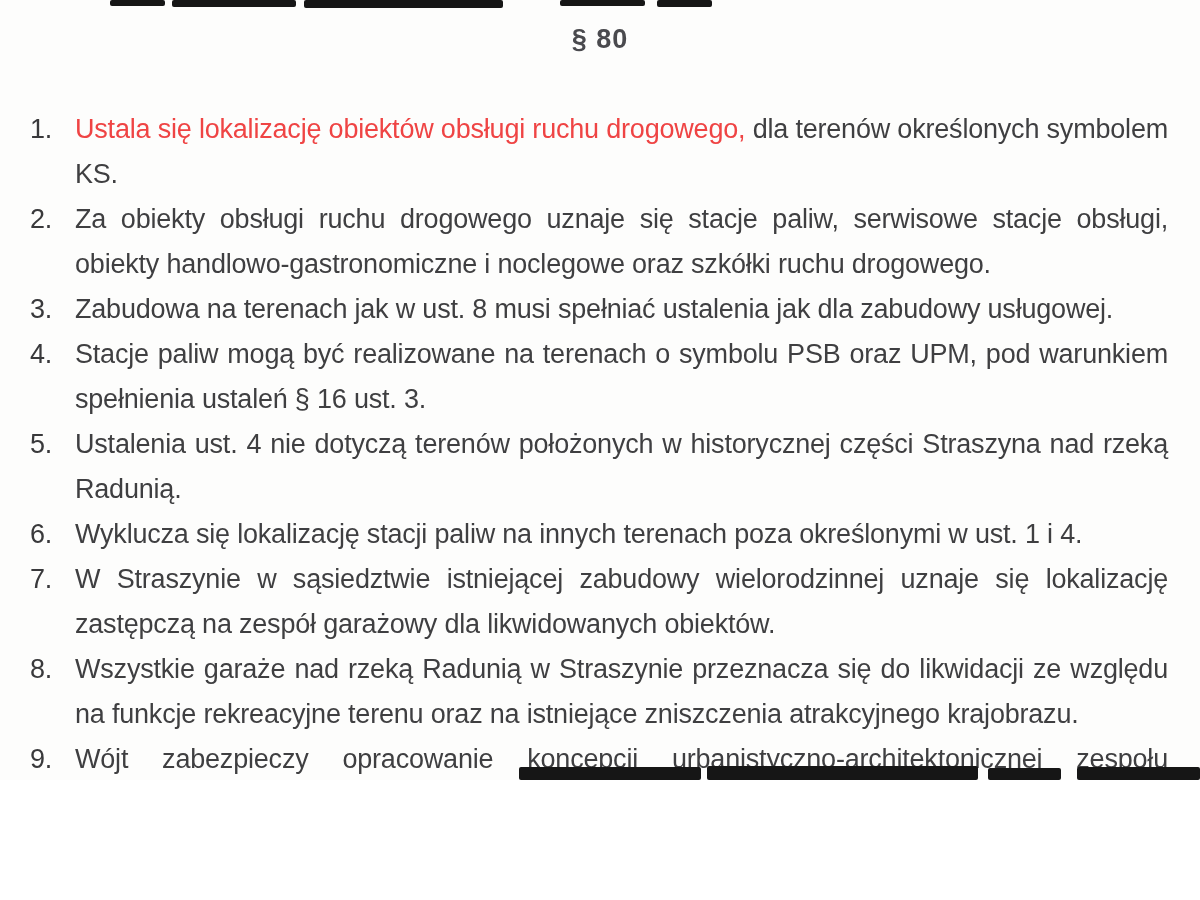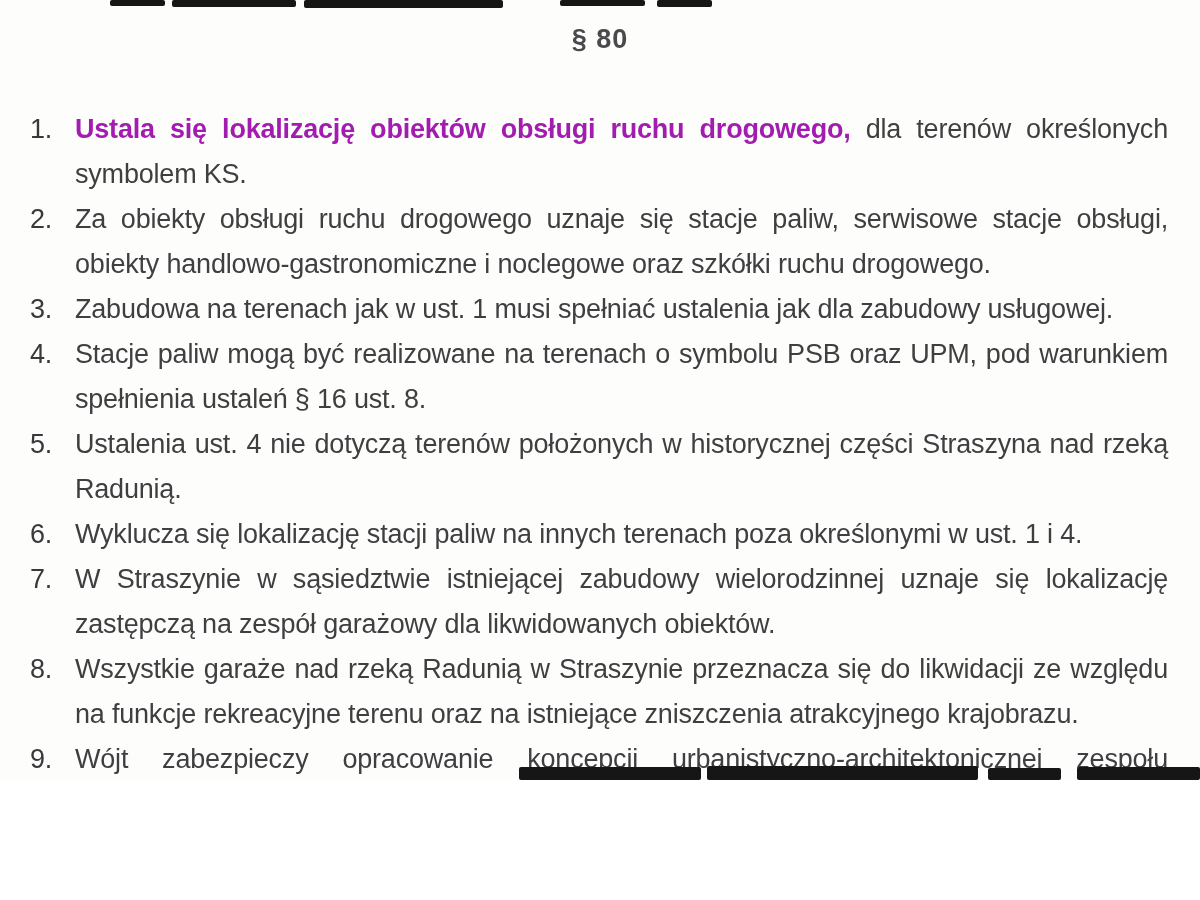--- a/index.html
+++ b/index.html
@@ -43,22 +43,22 @@
   .item-number {
     flex: 0 0 45px;
     color: #39393b;
   }
   .item-text {
     flex: 1 1 auto;
     text-align: justify;
     text-justify: inter-word;
   }
   .item-bold {
-    font-weight: 700;
-    color: #a21caf;
+    font-weight: 400;
+    color: #ef4444;
   }
   
   .fragment {
     position: absolute;
     background: #161616;
     border-radius: 2px;
     filter: blur(0.6px);
   }
   .f-t1 { left: 110px; top: 0; width: 55px;  height: 6px; }
   .f-t2 { left: 172px; top: 0; width: 124px; height: 7px; }
@@ -92,26 +92,26 @@
         <span class="item-text"><span class="item-bold">Ustala się lokalizację obiektów obsługi ruchu drogowego,</span><span> dla terenów określonych symbolem KS.</span></span>
       </div>
 
       <div class="item">
         <span class="item-number">2.</span>
         <span class="item-text"><span class="item-bold"></span><span>Za obiekty obsługi ruchu drogowego uznaje się stacje paliw, serwisowe stacje obsługi, obiekty handlowo-gastronomiczne i noclegowe oraz szkółki ruchu drogowego.</span></span>
       </div>
 
       <div class="item">
         <span class="item-number">3.</span>
-        <span class="item-text"><span class="item-bold"></span><span>Zabudowa na terenach jak w ust. 1 musi spełniać ustalenia jak dla zabudowy usługowej.</span></span>
+        <span class="item-text"><span class="item-bold"></span><span>Zabudowa na terenach jak w ust. 8 musi spełniać ustalenia jak dla zabudowy usługowej.</span></span>
       </div>
 
       <div class="item">
         <span class="item-number">4.</span>
-        <span class="item-text"><span class="item-bold"></span><span>Stacje paliw mogą być realizowane na terenach o symbolu PSB oraz UPM, pod warunkiem spełnienia ustaleń § 16 ust. 8.</span></span>
+        <span class="item-text"><span class="item-bold"></span><span>Stacje paliw mogą być realizowane na terenach o symbolu PSB oraz UPM, pod warunkiem spełnienia ustaleń § 16 ust. 3.</span></span>
       </div>
 
       <div class="item">
         <span class="item-number">5.</span>
         <span class="item-text"><span class="item-bold"></span><span>Ustalenia ust. 4 nie dotyczą terenów położonych w historycznej części Straszyna nad rzeką Radunią.</span></span>
       </div>
 
       <div class="item">
         <span class="item-number">6.</span>
         <span class="item-text"><span class="item-bold"></span><span>Wyklucza się lokalizację stacji paliw na innych terenach poza określonymi w ust. 1 i 4.</span></span>

